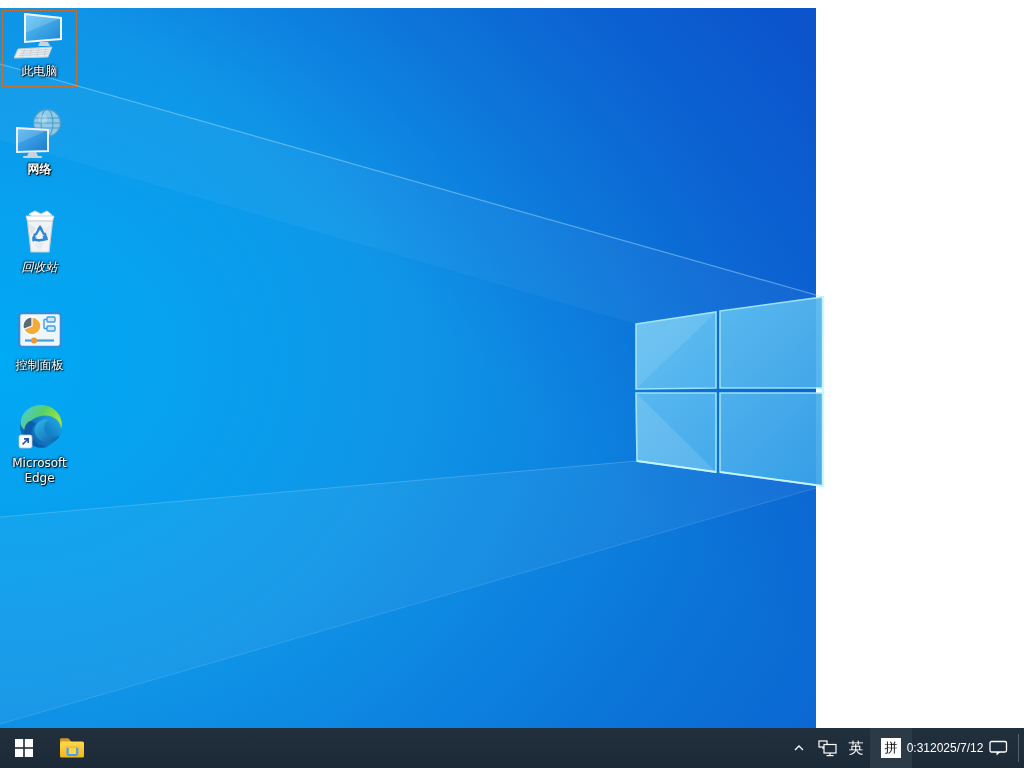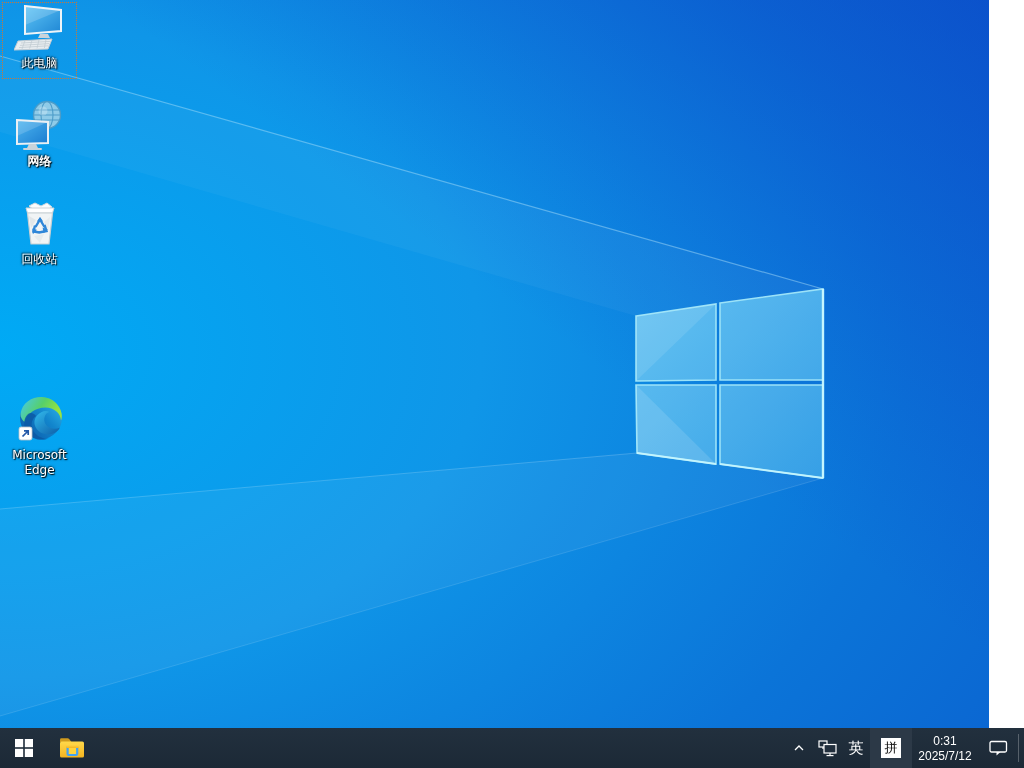--- a/index.html
+++ b/index.html
@@ -1,21 +1,21 @@
 <!DOCTYPE html>
 <html><head>
 <meta charset="utf-8">
 <style>
   * { margin:0; padding:0; box-sizing:border-box; }
   html,body { width:1024px; height:768px; overflow:hidden; }
   body { font-family:"DejaVu Sans","Liberation Sans",sans-serif; }
 
   
   .desktop {
-    position:absolute; left:0; top:0; width:989px; height:728px;
+    position:absolute; left:0; top:8px; width:816px; height:728px;
     background:
       linear-gradient(to top right, rgba(12,66,196,0) 55%, rgba(12,60,196,0.50) 100%),
       radial-gradient(135% 125% at 0% 48%, #00aaf5 0%, #0f96e8 36%, #0b74d8 68%, #0b5ccd 100%);
     padding-left: 28px;
   }
   .wallpaper-svg { position:absolute; left:0; top:0; pointer-events:none; }
 
   
   .icon-cell {
     position:absolute; left:2px; width:75px; height:94px;
@@ -47,21 +47,21 @@
     background:transparent; border:none; color:#fff; cursor:pointer; height:40px;
   }
   .tray-chevron { width:26px; }
   .tray-network { width:30px; }
   .tray-lang { width:28px; font-size:15px; }
   .tray-ime { width:42px; background:#2c3947; }
   .ime-box {
     width:20px; height:20px; background:#ffffff; color:#000;
     font-size:13px; line-height:20px; text-align:center; display:block;
   }
-  .tray-clock { width:66px; flex-direction:column; line-height:15px; font-size:12px; padding-top:1px; }
+  .tray-clock { width:66px; line-height:15px; font-size:12px; padding-top:1px; }
   .tray-action { width:40px; }
   .tray-sep { width:1px; height:28px; margin-top:6px; background:rgba(255,255,255,0.25); }
   .show-desktop { width:5px; height:40px; background:transparent; border:none; cursor:pointer; }
 </style>
 </head>
 <body>
 
 <div class="desktop">
 
   <svg class="wallpaper-svg" width="1024" height="728" viewBox="0 0 1024 728">
@@ -133,21 +133,21 @@
         <circle cx="29" cy="11" r="4.5" fill="#ffffff" opacity="0.25"></circle>
         <polygon points="3,20 34,22 34,43 3,44" fill="url(#netScreen)" stroke="#e9eff4" stroke-width="2"></polygon>
         <polygon points="3,20 34,22 3,36" fill="#ffffff" opacity="0.16"></polygon>
         <polygon points="15,44 22,44 24,48 13,48" fill="#c9d3da"></polygon>
         <rect x="9" y="48" width="19" height="2" rx="1" fill="#c9d3da"></rect>
       </svg>
     </div>
     <div class="icon-label">网络</div>
   </div>
 
-  <div class="icon-cell" style="top:198px;">
+  <div class="icon-cell" style="top:198px;font-style:italic;">
     <div class="icon-art">
       <svg width="52" height="52" viewBox="0 0 52 52">
         <polygon points="15,8 21,5 27,8 33,5 38,9 33,12 20,12" fill="#fbfcfd" stroke="#d4dade" stroke-width="1"></polygon>
         <polygon points="12,10 40,10 38.5,15 13.5,15" fill="#ffffff" stroke="#cdd4d9" stroke-width="1"></polygon>
         <polygon points="13.5,15 38.5,15 35,46 17,46" fill="#f1f4f5" stroke="#c8cfd4" stroke-width="1.2"></polygon>
         <polygon points="15,18 22,22 17,30" fill="#e1e6e9"></polygon>
         <polygon points="36,19 30,24 34,33" fill="#e6ebed"></polygon>
         <polygon points="20,38 30,36 26,45" fill="#e6ebed"></polygon>
         <g stroke="#2f86d8" stroke-width="2.4" fill="none">
           <path d="M21.5 29 L26 21.5 L30.5 29"></path>
@@ -155,20 +155,35 @@
           <path d="M25.5 34.5 L19.5 33.5 L21 27.5"></path>
         </g>
         <polygon points="26,19 29.2,23.6 22.8,23.6" fill="#2f86d8"></polygon>
         <polygon points="33.8,31.5 29.6,35.3 28.6,29.5" fill="#2f86d8"></polygon>
         <polygon points="18.2,30.6 22.9,31.7 18.9,36.2" fill="#2f86d8"></polygon>
       </svg>
     </div>
     <div class="icon-label">回收站</div>
   </div>
 
+  <div class="icon-cell" style="top:296px;">
+    <div class="icon-art">
+      <svg width="52" height="52" viewBox="0 0 52 52">
+        <rect x="5" y="9" width="42" height="34" rx="3" fill="#eef6fc" stroke="#2f8fdc" stroke-width="2.6"></rect>
+        <circle cx="18" cy="22" r="9" fill="#f6ab38" stroke="#ffffff" stroke-width="1.4"></circle>
+        <path d="M18 22 L18 13 A9 9 0 0 0 9.6 25.2 Z" fill="#5d6a75" stroke="#ffffff" stroke-width="1.2"></path>
+        <rect x="33" y="13" width="8" height="5" rx="1" fill="#cfe8fa" stroke="#3f9fe3" stroke-width="1.4"></rect>
+        <rect x="33" y="22" width="8" height="5" rx="1" fill="#cfe8fa" stroke="#3f9fe3" stroke-width="1.4"></rect>
+        <path d="M30 15.5 h3 M30 24.5 h3 M30 15.5 v9" stroke="#3f9fe3" stroke-width="1.4" fill="none"></path>
+        <line x1="11" y1="36.5" x2="40" y2="36.5" stroke="#3f9fe3" stroke-width="2.2"></line>
+        <circle cx="20" cy="36.5" r="3" fill="#f2962e"></circle>
+      </svg>
+    </div>
+    <div class="icon-label">控制面板</div>
+  </div>
 
   <div class="icon-cell" style="top:394px;">
     <div class="icon-art">
       <svg width="52" height="52" viewBox="0 0 52 52">
         <defs>
           <linearGradient id="edgeBase" x1="0" y1="1" x2="1" y2="0">
             <stop offset="0" stop-color="#0b54a4"></stop>
               <stop offset="0.55" stop-color="#1285cc"></stop>
               <stop offset="1" stop-color="#35c1f1"></stop>
           </linearGradient>

